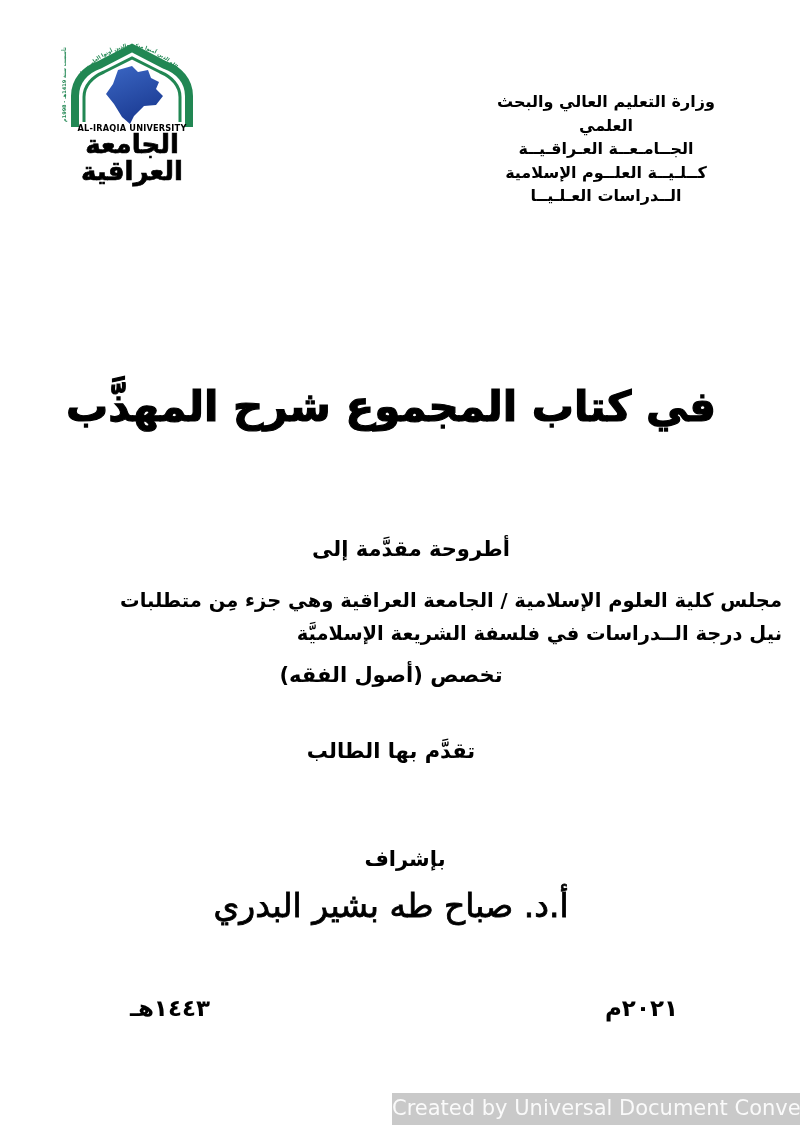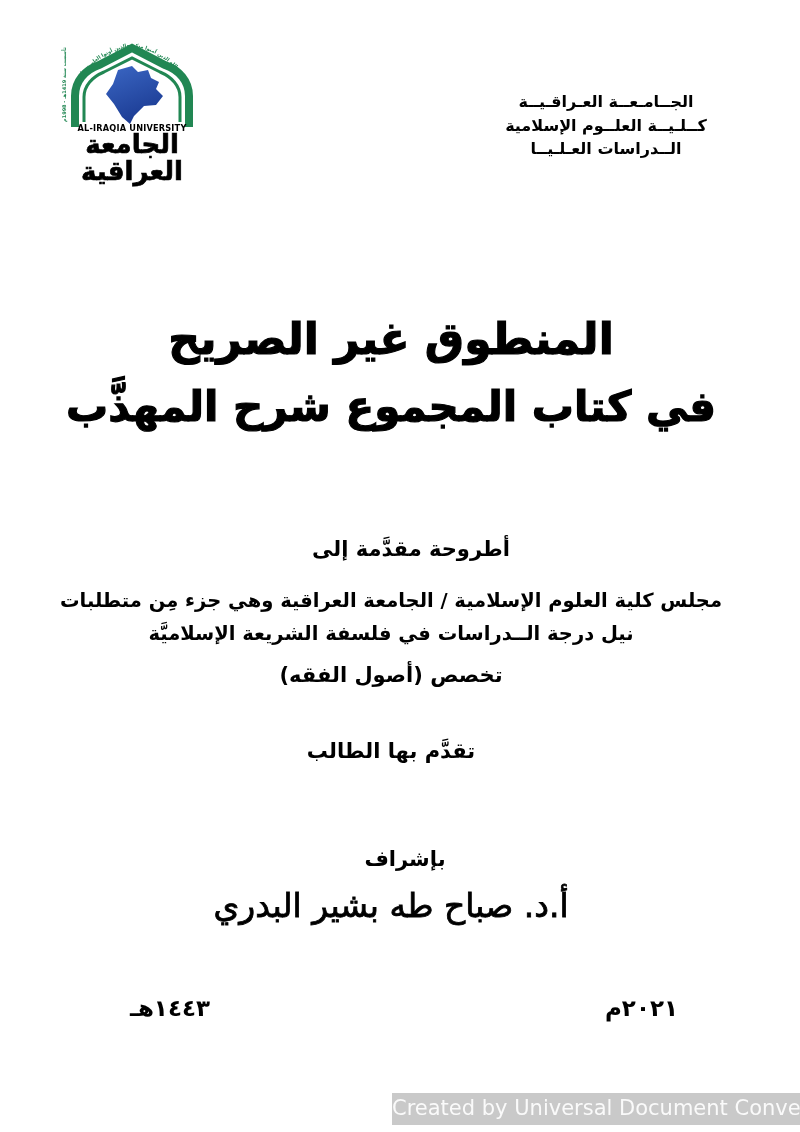--- a/index.html
+++ b/index.html
@@ -15,21 +15,21 @@
     top:90px;right:58px;width:272px;text-align:center;
     font-size:16px;font-weight:bold;line-height:23.5px;direction:rtl;
   }
   
   .title-1{top:243px;font-size:38px;font-weight:bold;-webkit-text-stroke:1px #000;}
   .title-2{top:313px;font-size:44px;font-weight:bold;-webkit-text-stroke:1.2px #000;}
   .title-3{top:382px;font-size:42px;font-weight:bold;-webkit-text-stroke:1.2px #000;}
   .subtitle{top:459px;font-size:23px;font-weight:bold;}
   
   .intro{top:537px;font-size:21px;font-weight:bold;margin-left:40px;}
-  .stmt-body{top:584px;font-size:19.5px;font-weight:bold;line-height:33px;}
+  .stmt-body{top:584px;font-size:19.5px;font-weight:bold;line-height:33px;text-align:right;}
   .spec{top:663px;font-size:21px;font-weight:bold;}
   
   .presented{top:739px;font-size:21px;font-weight:bold;}
   .student{top:780px;font-size:33px;font-weight:bold;-webkit-text-stroke:0.8px #000;}
   .byline{top:847px;font-size:21px;font-weight:bold;margin-left:28px;}
   .supervisor{top:886px;font-size:33px;font-weight:normal;-webkit-text-stroke:0.8px #000;}
   
   .date{top:995px;font-size:23px;font-weight:bold;text-align:right;direction:rtl;}
   .date-hijri{left:100px;width:110px;}
   .date-greg{left:578px;width:100px;}
@@ -73,26 +73,26 @@
       <path d="M60,26 L74,22 L80,28 L90,26 L93,34 L101,38 L98,45 L105,52 L98,61 L86,62 L76,72 L72,80 L64,73 L56,60 L48,50 L55,40 Z" fill="url(#mapGrad)"></path>
 
       <text x="74" y="87" text-anchor="middle" font-size="8.2" font-weight="bold" fill="#000" letter-spacing="0.2">AL-IRAQIA UNIVERSITY</text>
 
       <text x="74" y="109" text-anchor="middle" font-size="26" font-weight="bold" fill="#000" stroke="#000" stroke-width="0.7" direction="rtl">الجامعة</text>
       <text x="74" y="136" text-anchor="middle" font-size="26" font-weight="bold" fill="#000" stroke="#000" stroke-width="0.7" direction="rtl">العراقية</text>
     </svg>
   </div>
 
   <div class="abs header-block ar">
+    <div>وزارة التعليم العالي والبحث العلمي</div>
     <div>الجــامـعــة العـراقـيــة</div>
     <div>كــلـيــة العلــوم الإسلامية</div>
     <div>الــدراسات العـلـيــا</div>
   </div>
 
-  <div class="abs centered ar title-2">المنطوق غير الصريح</div>
   <div class="abs centered ar title-3">في كتاب المجموع شرح المهذَّب</div>
 
   <div class="abs centered ar intro">أطروحة مقدَّمة إلى</div>
   <div class="abs centered ar stmt-body">
     <div>مجلس كلية العلوم الإسلامية / الجامعة العراقية وهي جزء مِن متطلبات</div>
     <div>نيل درجة الــدراسات في فلسفة الشريعة الإسلاميَّة</div>
   </div>
   <div class="abs centered ar spec">تخصص (أصول الفقه)</div>
 
   <div class="abs centered ar presented">تقدَّم بها الطالب</div>

